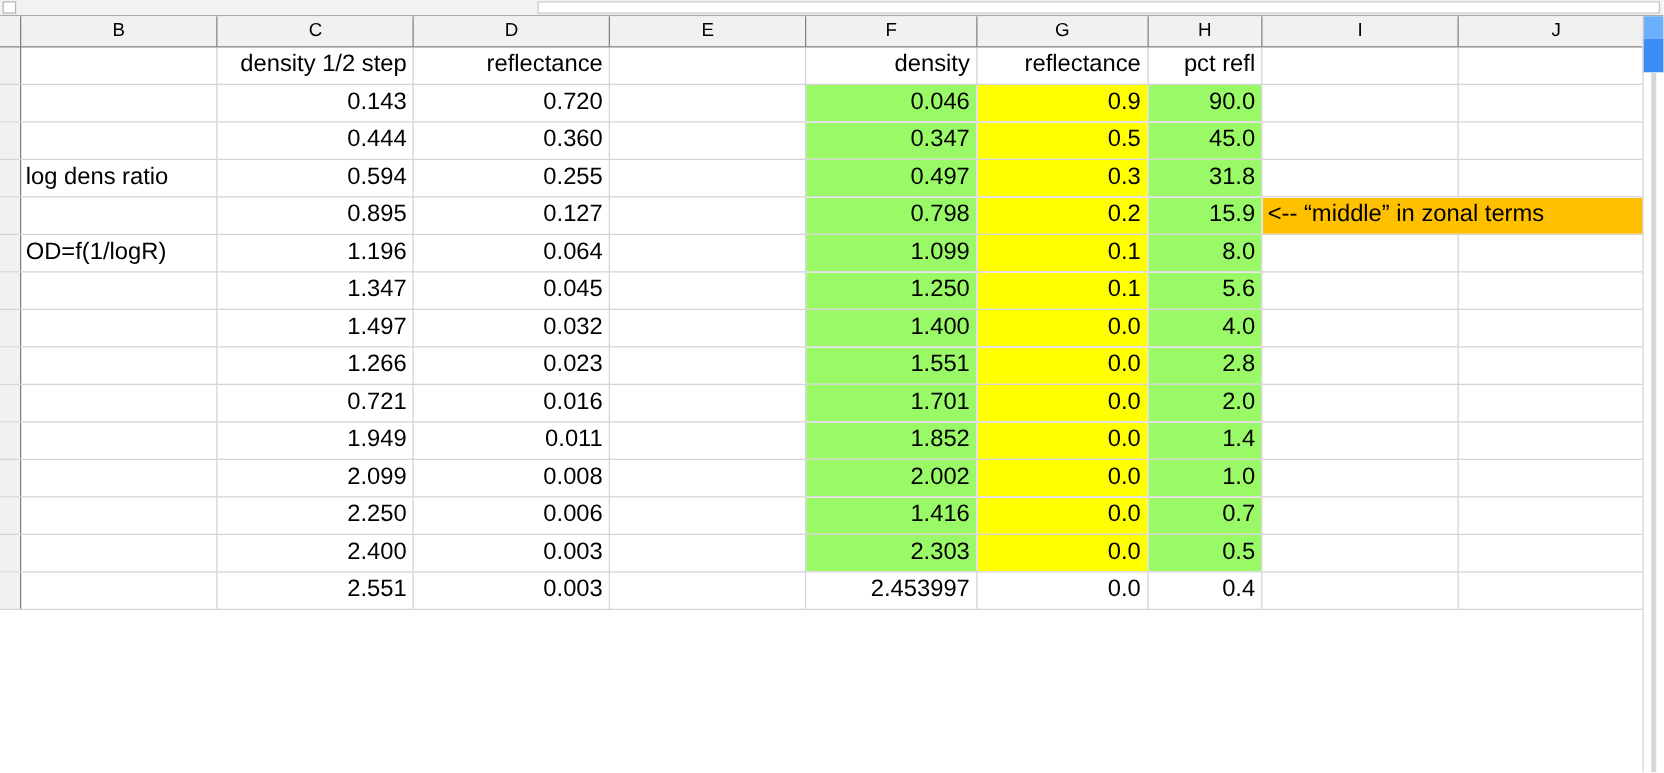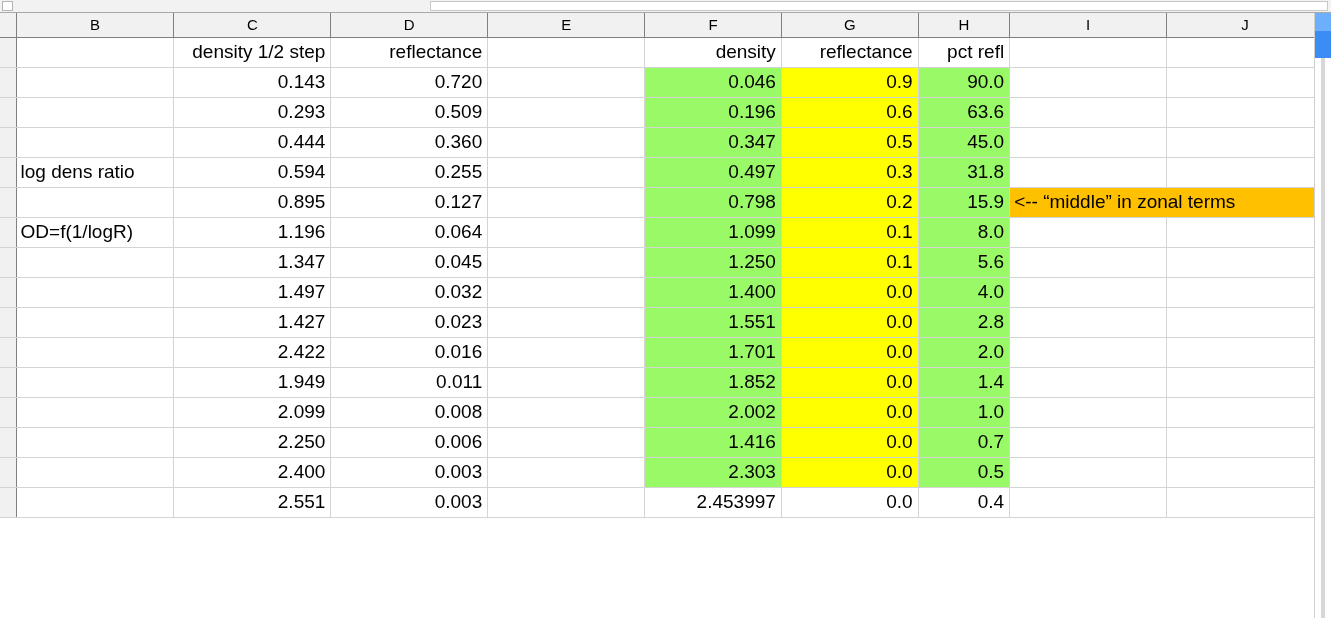--- a/index.html
+++ b/index.html
@@ -195,32 +195,20 @@
             <td class="num" style="width: 156px;"></td>
             <td class="fill-green num" style="width: 136px;">0.046</td>
             <td class="fill-yellow num" style="width: 136px;">0.9</td>
             <td class="fill-green num" style="width: 91px;">90.0</td>
             <td class="num" style="width: 156px;"></td>
             <td class="num" style="width: 156px;"></td>
           </tr>
           <tr>
             <td class="rowhdr"></td>
             <td class="num" style="width: 157px;"></td>
-            <td class="num" style="width: 156px;">0.293</td>
-            <td class="num" style="width: 156px;">0.509</td>
-            <td class="num" style="width: 156px;"></td>
-            <td class="fill-green num" style="width: 136px;">0.196</td>
-            <td class="fill-yellow num" style="width: 136px;">0.6</td>
-            <td class="fill-green num" style="width: 91px;">63.6</td>
-            <td class="num" style="width: 156px;"></td>
-            <td class="num" style="width: 156px;"></td>
-          </tr>
-          <tr>
-            <td class="rowhdr"></td>
-            <td class="num" style="width: 157px;"></td>
             <td class="num" style="width: 156px;">0.444</td>
             <td class="num" style="width: 156px;">0.360</td>
             <td class="num" style="width: 156px;"></td>
             <td class="fill-green num" style="width: 136px;">0.347</td>
             <td class="fill-yellow num" style="width: 136px;">0.5</td>
             <td class="fill-green num" style="width: 91px;">45.0</td>
             <td class="num" style="width: 156px;"></td>
             <td class="num" style="width: 156px;"></td>
           </tr>
           <tr>
@@ -278,33 +266,33 @@
             <td class="num" style="width: 156px;"></td>
             <td class="fill-green num" style="width: 136px;">1.400</td>
             <td class="fill-yellow num" style="width: 136px;">0.0</td>
             <td class="fill-green num" style="width: 91px;">4.0</td>
             <td class="num" style="width: 156px;"></td>
             <td class="num" style="width: 156px;"></td>
           </tr>
           <tr>
             <td class="rowhdr"></td>
             <td class="num" style="width: 157px;"></td>
-            <td class="num" style="width: 156px;">1.427</td>
+            <td class="num" style="width: 156px;">1.266</td>
             <td class="num" style="width: 156px;">0.023</td>
             <td class="num" style="width: 156px;"></td>
             <td class="fill-green num" style="width: 136px;">1.551</td>
             <td class="fill-yellow num" style="width: 136px;">0.0</td>
             <td class="fill-green num" style="width: 91px;">2.8</td>
             <td class="num" style="width: 156px;"></td>
             <td class="num" style="width: 156px;"></td>
           </tr>
           <tr>
             <td class="rowhdr"></td>
             <td class="num" style="width: 157px;"></td>
-            <td class="num" style="width: 156px;">2.422</td>
+            <td class="num" style="width: 156px;">0.721</td>
             <td class="num" style="width: 156px;">0.016</td>
             <td class="num" style="width: 156px;"></td>
             <td class="fill-green num" style="width: 136px;">1.701</td>
             <td class="fill-yellow num" style="width: 136px;">0.0</td>
             <td class="fill-green num" style="width: 91px;">2.0</td>
             <td class="num" style="width: 156px;"></td>
             <td class="num" style="width: 156px;"></td>
           </tr>
           <tr>
             <td class="rowhdr"></td>

